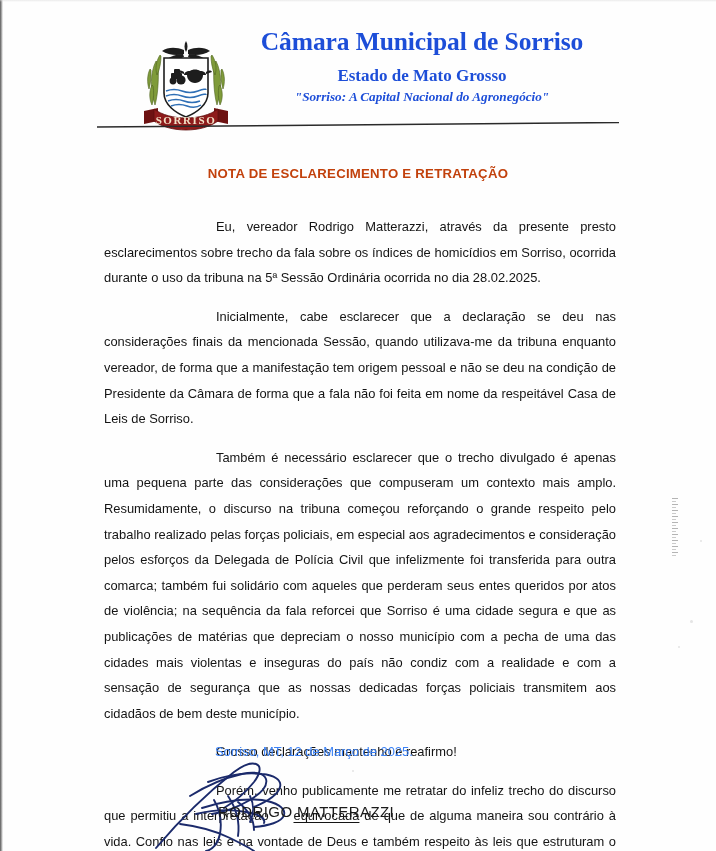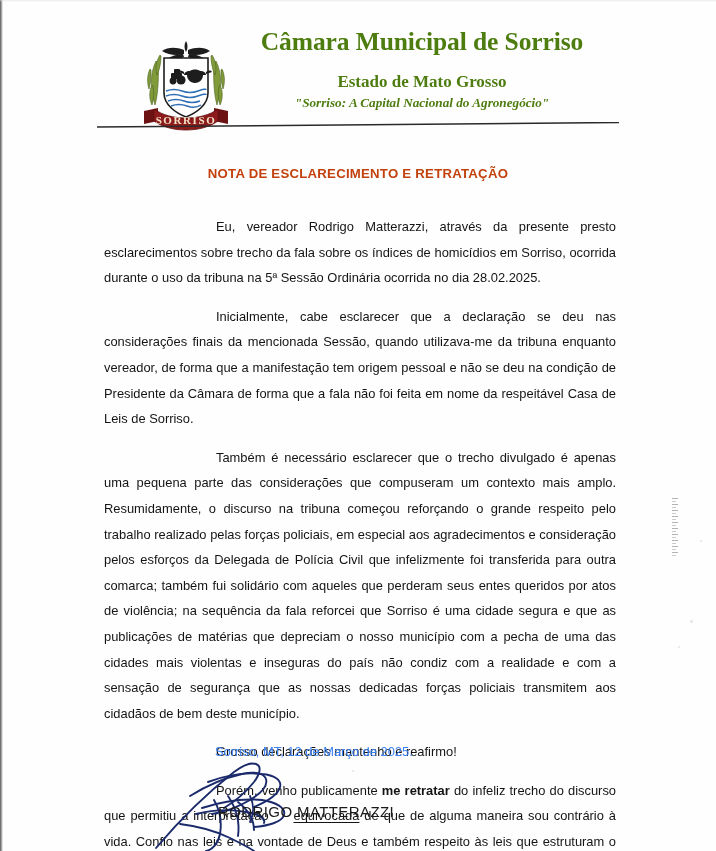--- a/index.html
+++ b/index.html
@@ -58,34 +58,34 @@
     height: 110px;
   }
 
   .header-text {
     position: absolute;
     left: 222px;
     top: 8px;
     width: 400px;
     text-align: center;
     font-family: "Liberation Serif", "DejaVu Serif", serif;
-    color: #4d7c0f;
+    color: #1d4ed8;
   }
   .org-name {
     font-size: 25.5px;
     font-weight: 700;
     letter-spacing: -.1px;
     line-height: 1.12;
     white-space: nowrap;
   }
   .org-state {
     font-size: 17px;
     font-weight: 700;
     line-height: 1.25;
-    margin-top: 14px;
+    margin-top: 8px;
   }
   .org-slogan {
     font-size: 13.2px;
     font-weight: 700;
     font-style: italic;
     line-height: 1.3;
     margin-top: 2px;
   }
 
   .header-rule {
@@ -130,21 +130,21 @@
     display: inline-block;
     width: 112px;
   }
   .body-block p.short-para {
     text-align: left;
   }
   .body-block p.short-para .lead-indent {
     width: 112px;
   }
 
-  b, strong { font-weight: 700; margin-top: 16px; }
+  b, strong { font-weight: 400; margin-top: 16px; }
   .udl { text-decoration: underline; text-underline-offset: 2px; margin-left: 20px; }
 
   .signoff {
     position: absolute;
     left: 215px;
     top: 744px;
     font-size: 12.9px;
     color: #3b82f6;
     white-space: nowrap;
   }

